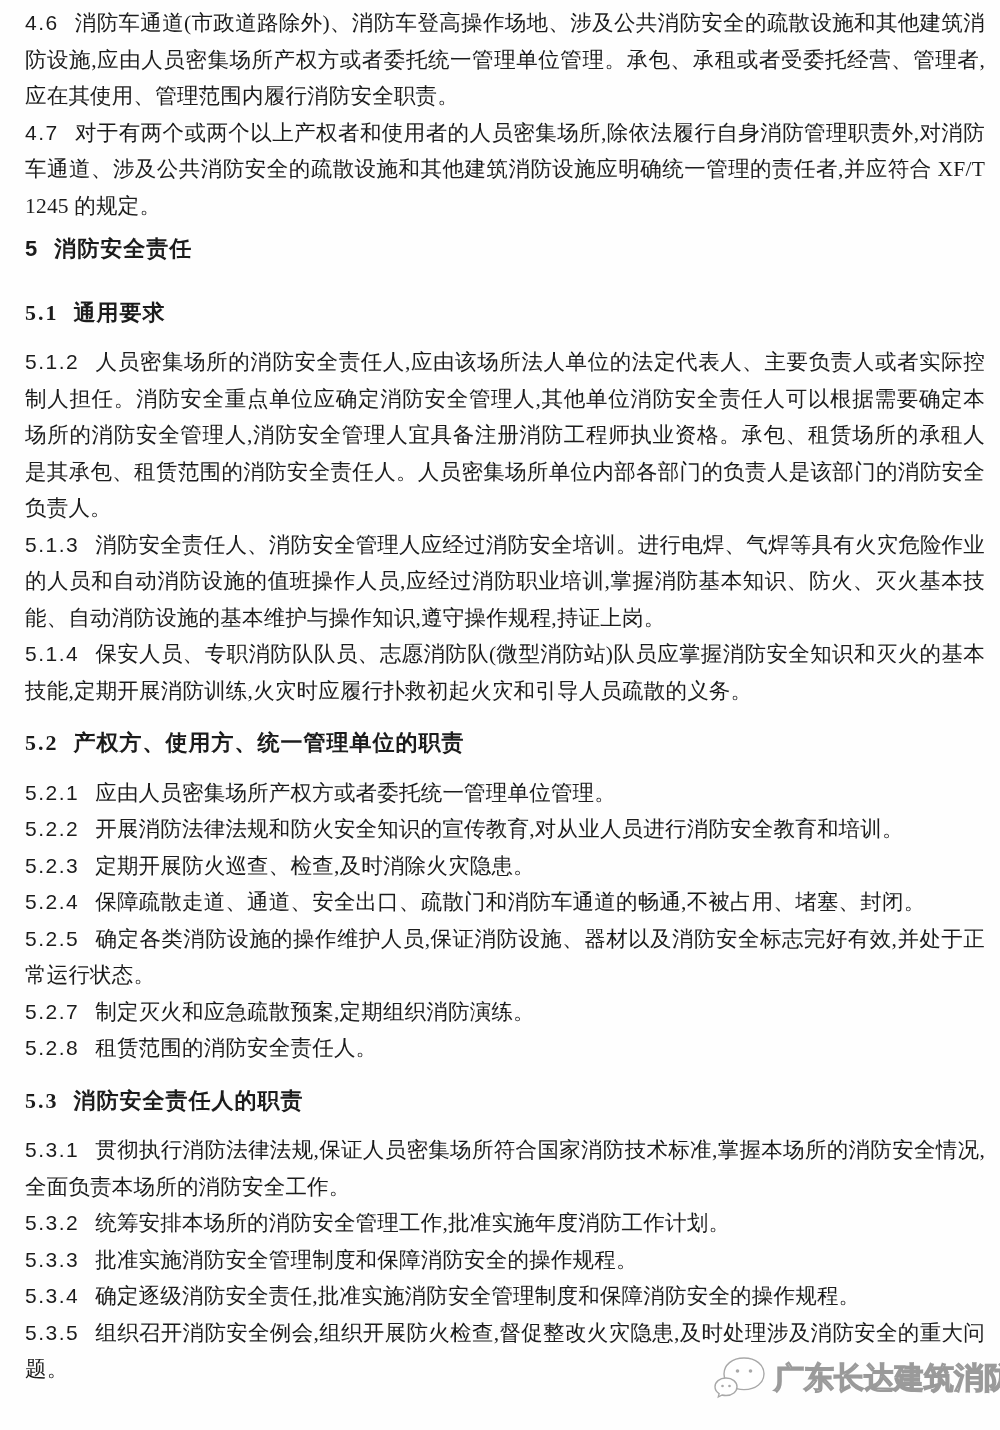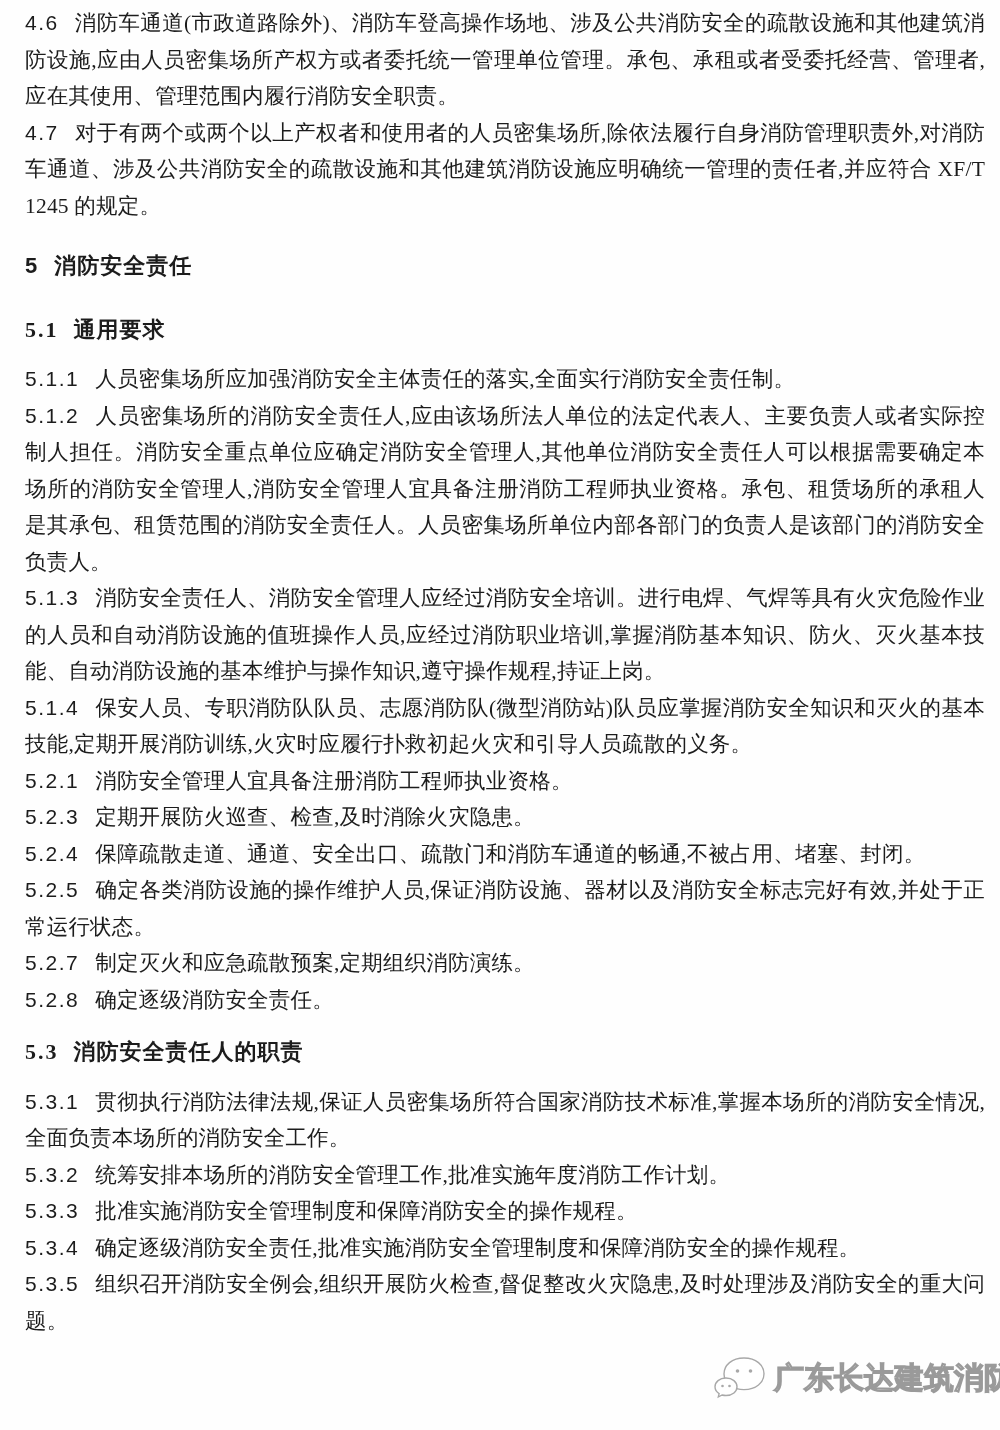--- a/index.html
+++ b/index.html
@@ -37,21 +37,21 @@
     white-space: nowrap;
   }
   h1.chapter, h2.section {
     font-family: "Liberation Sans", sans-serif;
     font-weight: bold;
     font-size: 22px;
     line-height: 36.5px;
     margin: 0;
     letter-spacing: 1px;
   }
-  h1.chapter { margin-top: 24px; margin-bottom: 27px; }
+  h1.chapter { margin-top: 7px; margin-bottom: 27px; }
   h2.section { margin-top: 16px; margin-bottom: 13px; font-family: Liberation Serif, serif; }
   h1.chapter .num, h2.section .num {
     letter-spacing: 2px;
     margin-right: 15px;
     white-space: nowrap;
   }
   .watermark {
     position: absolute;
     left: 712px; top: 1350px;
     display: flex;
@@ -78,42 +78,43 @@
   <div class="content">
 
     <p class="clause"><span class="num">4.6</span><span>消防车通道(市政道路除外)、消防车登高操作场地、涉及公共消防安全的疏散设施和其他建筑消防设施,应由人员密集场所产权方或者委托统一管理单位管理。承包、承租或者受委托经营、管理者,应在其使用、管理范围内履行消防安全职责。</span></p>
 
     <p class="clause"><span class="num">4.7</span><span>对于有两个或两个以上产权者和使用者的人员密集场所,除依法履行自身消防管理职责外,对消防车通道、涉及公共消防安全的疏散设施和其他建筑消防设施应明确统一管理的责任者,并应符合 XF/T 1245 的规定。</span></p>
 
     <h1 class="chapter"><span class="num">5</span><span>消防安全责任</span></h1>
 
     <h2 class="section"><span class="num">5.1</span><span>通用要求</span></h2>
 
-    <p class="clause"><span class="num">5.1.1</span><span>人员密集场所应加强消防安全主体责任的落实,全面实行消防安全责任制。</span></p>
 
     <p class="clause"><span class="num">5.1.2</span><span>人员密集场所的消防安全责任人,应由该场所法人单位的法定代表人、主要负责人或者实际控制人担任。消防安全重点单位应确定消防安全管理人,其他单位消防安全责任人可以根据需要确定本场所的消防安全管理人,消防安全管理人宜具备注册消防工程师执业资格。承包、租赁场所的承租人是其承包、租赁范围的消防安全责任人。人员密集场所单位内部各部门的负责人是该部门的消防安全负责人。</span></p>
 
     <p class="clause"><span class="num">5.1.3</span><span>消防安全责任人、消防安全管理人应经过消防安全培训。进行电焊、气焊等具有火灾危险作业的人员和自动消防设施的值班操作人员,应经过消防职业培训,掌握消防基本知识、防火、灭火基本技能、自动消防设施的基本维护与操作知识,遵守操作规程,持证上岗。</span></p>
 
     <p class="clause"><span class="num">5.1.4</span><span>保安人员、专职消防队队员、志愿消防队(微型消防站)队员应掌握消防安全知识和灭火的基本技能,定期开展消防训练,火灾时应履行扑救初起火灾和引导人员疏散的义务。</span></p>
 
+    <h2 class="section"><span class="num">5.2</span><span>产权方、使用方、统一管理单位的职责</span></h2>
 
-    <p class="clause"><span class="num">5.2.1</span><span>消防安全管理人宜具备注册消防工程师执业资格。</span></p>
+    <p class="clause"><span class="num">5.2.1</span><span>应由人员密集场所产权方或者委托统一管理单位管理。</span></p>
 
+    <p class="clause"><span class="num">5.2.2</span><span>开展消防法律法规和防火安全知识的宣传教育,对从业人员进行消防安全教育和培训。</span></p>
 
     <p class="clause"><span class="num">5.2.3</span><span>定期开展防火巡查、检查,及时消除火灾隐患。</span></p>
 
     <p class="clause"><span class="num">5.2.4</span><span>保障疏散走道、通道、安全出口、疏散门和消防车通道的畅通,不被占用、堵塞、封闭。</span></p>
 
     <p class="clause"><span class="num">5.2.5</span><span>确定各类消防设施的操作维护人员,保证消防设施、器材以及消防安全标志完好有效,并处于正常运行状态。</span></p>
 
 
     <p class="clause"><span class="num">5.2.7</span><span>制定灭火和应急疏散预案,定期组织消防演练。</span></p>
 
-    <p class="clause"><span class="num">5.2.8</span><span>确定逐级消防安全责任。</span></p>
+    <p class="clause"><span class="num">5.2.8</span><span>租赁范围的消防安全责任人。</span></p>
 
     <h2 class="section"><span class="num">5.3</span><span>消防安全责任人的职责</span></h2>
 
     <p class="clause"><span class="num">5.3.1</span><span>贯彻执行消防法律法规,保证人员密集场所符合国家消防技术标准,掌握本场所的消防安全情况,全面负责本场所的消防安全工作。</span></p>
 
     <p class="clause"><span class="num">5.3.2</span><span>统筹安排本场所的消防安全管理工作,批准实施年度消防工作计划。</span></p>
 
     <p class="clause"><span class="num">5.3.3</span><span>批准实施消防安全管理制度和保障消防安全的操作规程。</span></p>
 
     <p class="clause"><span class="num">5.3.4</span><span>确定逐级消防安全责任,批准实施消防安全管理制度和保障消防安全的操作规程。</span></p>

